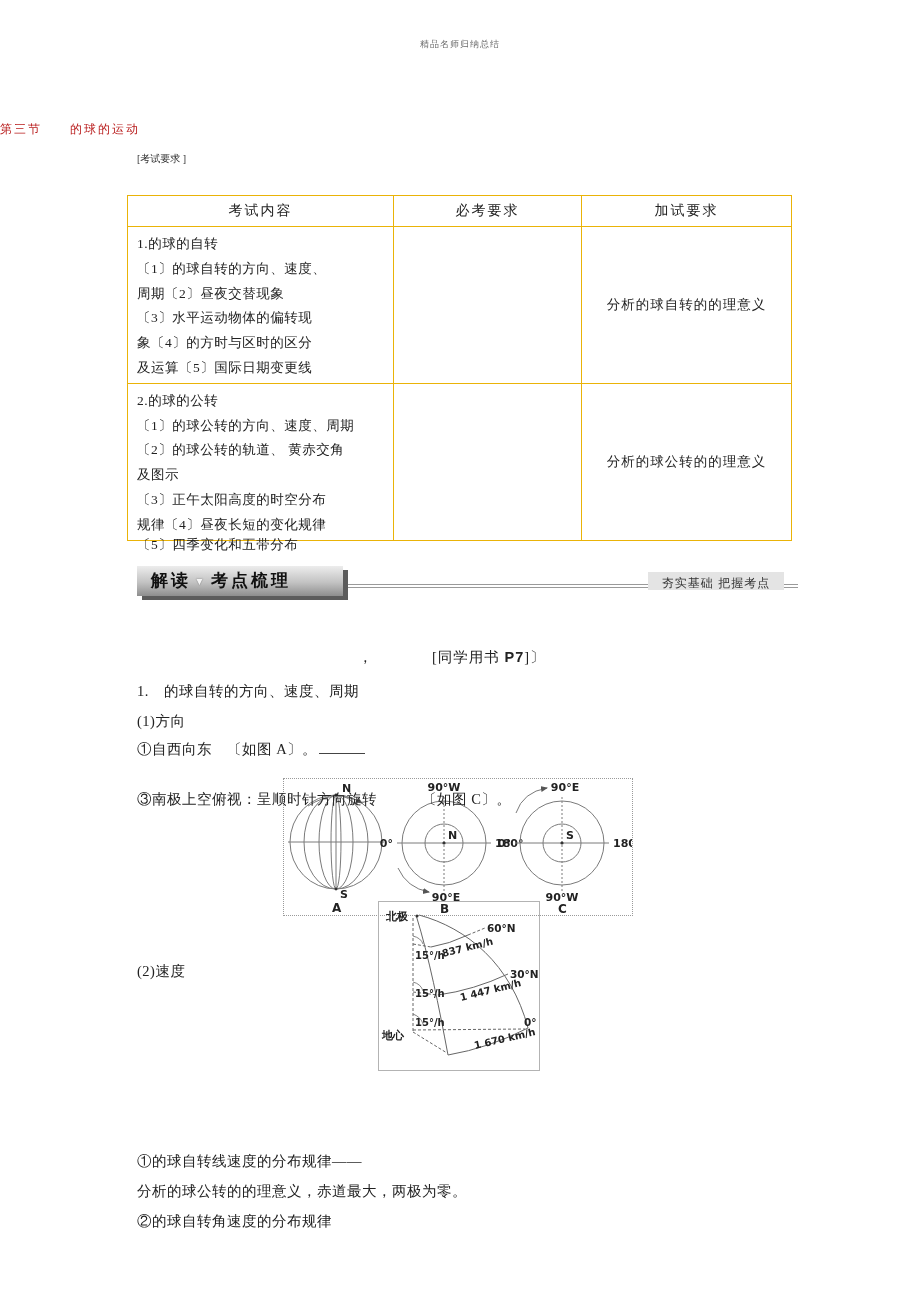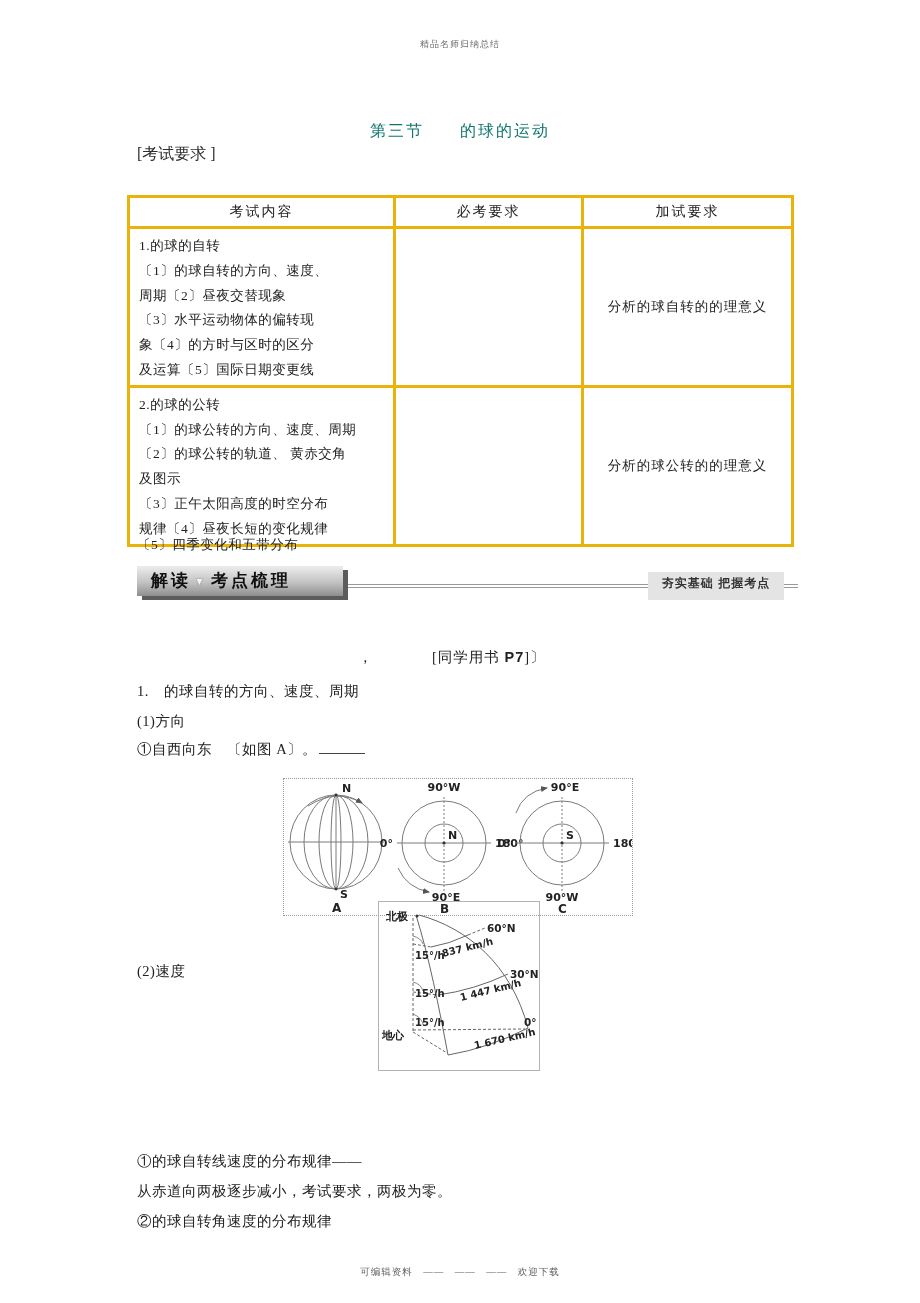--- a/index.html
+++ b/index.html
@@ -7,42 +7,42 @@
   .page {
     position:relative; width:920px; height:1303px; margin:8px auto;
     background:#ffffff; font-family:"Liberation Serif", serif; color:#2b2b2b;
     overflow:hidden;
   }
   .abs { position:absolute; }
 
   .doc-header { top:30px; left:0; width:100%; text-align:center; font-size:9px; color:#6d6d6d; letter-spacing:1px; }
   .doc-footer { top:1258px; left:0; width:100%; text-align:center; font-size:9.5px; color:#5f5f5f; letter-spacing:1px; }
 
-  .doc-title { top:113px; left:0; width:100%; text-align:center; font-size:16px; color:#0f766e; letter-spacing:2px; }
-  .exam-label { top:136px; left:137px; font-size:16px; color:#2e2e2e; }
+  .doc-title { top:113px; left:0; width:100%; text-align:left; font-size:12px; color:#b91c1c; letter-spacing:2px; }
+  .exam-label { top:144px; left:137px; font-size:10px; color:#2e2e2e; }
 
   .req-table { top:187px; left:127px; width:664px; border-collapse:collapse; table-layout:fixed; font-size:13.5px; color:#222; }
-  .req-table th, .req-table td { border:3px solid #eab308; vertical-align:middle; font-weight:normal; }
+  .req-table th, .req-table td { border:1px solid #eab308; vertical-align:middle; font-weight:normal; }
   .req-table th { height:31px; text-align:center; font-size:14px; letter-spacing:2px; }
   .cell-lines { padding:5px 6px 2px 9px; line-height:24.8px; letter-spacing:0.5px; }
   .center-cell { text-align:center; letter-spacing:1px; }
 
   .after-table { top:528px; left:137px; font-size:13.5px; color:#222; letter-spacing:0.5px; }
 
   .banner-block {
     top:558px; left:137px; width:206px; height:30px; padding-left:14px;
     background:linear-gradient(180deg,#ededed 0%,#c2c2c2 55%,#8e8e8e 100%);
     color:#101010; font-weight:bold; font-size:17px; line-height:29px; letter-spacing:3px;
     box-shadow:5px 4px 0 0 #5c5c5c; z-index:3; font-family:"Liberation Sans", sans-serif;
   }
   .banner-arrow { color:#f4f4f4; font-size:11px; margin:0 3px; vertical-align:1px; text-shadow:0 0 1px #333; }
   .banner-line { top:576px; left:346px; width:452px; height:4px; border-top:1px solid #9a9a9a; border-bottom:1px solid #9a9a9a; z-index:1; }
   .banner-tag {
-    top:564px; left:648px; width:136px; height:28px; background:#e4e4e4;
-    font-size:12px; font-weight:bold; color:#333333; text-align:center; line-height:22px;
+    top:564px; left:648px; width:136px; height:18px; background:#e4e4e4;
+    font-size:12px; font-weight:normal; color:#333333; text-align:center; line-height:22px;
     letter-spacing:1px; z-index:2; font-family:"Liberation Sans", sans-serif;
   }
 
   .book-ref-line { top:640px; left:0; width:100%; height:20px; font-size:14.5px; color:#222; }
   .book-comma { position:absolute; left:358px; top:0; }
   .book-ref { position:absolute; left:432px; top:0; letter-spacing:1px; }
   .book-page { font-weight:bold; font-family:"Liberation Sans", sans-serif; }
 
   .body-line { left:137px; font-size:14.5px; color:#222; letter-spacing:0.5px; z-index:5; }
   .t-h1 { top:674px; }
@@ -122,20 +122,21 @@
   <div class="abs banner-tag">夯实基础 把握考点</div>
 
   <div class="abs book-ref-line">
     <span class="book-comma">，</span>
     <span class="book-ref"><span>[同学用书</span> <span class="book-page">P7</span><span>]〕</span></span>
   </div>
 
   <div class="abs body-line t-h1">1.　的球自转的方向、速度、周期</div>
   <div class="abs body-line t-p1">(1)方向</div>
   <div class="abs body-line t-i1"><span>①自西向东　〔如图 A〕。</span><span class="fill-line"></span></div>
+  <div class="abs body-line t-i3">③南极上空俯视：呈顺时针方向旋转　　　〔如图 C〕。</div>
 
   <div class="abs fig-rotation">
     <svg width="348" height="136" viewBox="0 0 348 136">
       <defs>
         <marker id="ah" markerWidth="9" markerHeight="8" refX="6" refY="3" orient="auto">
           <path d="M0,0 L7,3 L0,6 Z" fill="#555"></path>
         </marker>
       </defs>
 
       <g stroke="#7a7a7a" fill="none" stroke-width="1">
@@ -214,18 +215,17 @@
       <text x="131" y="76" font-size="10.5" font-weight="bold">30°N</text>
       <text x="36" y="95" font-size="10" font-weight="bold">15°/h</text>
       <text x="82" y="99" font-size="10" font-weight="bold" transform="rotate(-14 82 99)">1 447 km/h</text>
       <text x="36" y="124" font-size="10" font-weight="bold">15°/h</text>
       <text x="145" y="124" font-size="10.5" font-weight="bold">0°</text>
       <text x="96" y="147" font-size="10" font-weight="bold" transform="rotate(-13 96 147)">1 670 km/h</text>
     </svg>
   </div>
 
   <div class="abs body-line t-l1">①的球自转线速度的分布规律——</div>
-  <div class="abs body-line t-l2">从赤道向两极逐步减小，考试要求，两极为零。</div>
+  <div class="abs body-line t-l2">分析的球公转的的理意义，赤道最大，两极为零。</div>
   <div class="abs body-line t-l3">②的球自转角速度的分布规律</div>
 
-  <div class="abs doc-footer">可编辑资料　——　——　——　欢迎下载</div>
 
 </div>
 
 </body></html>

